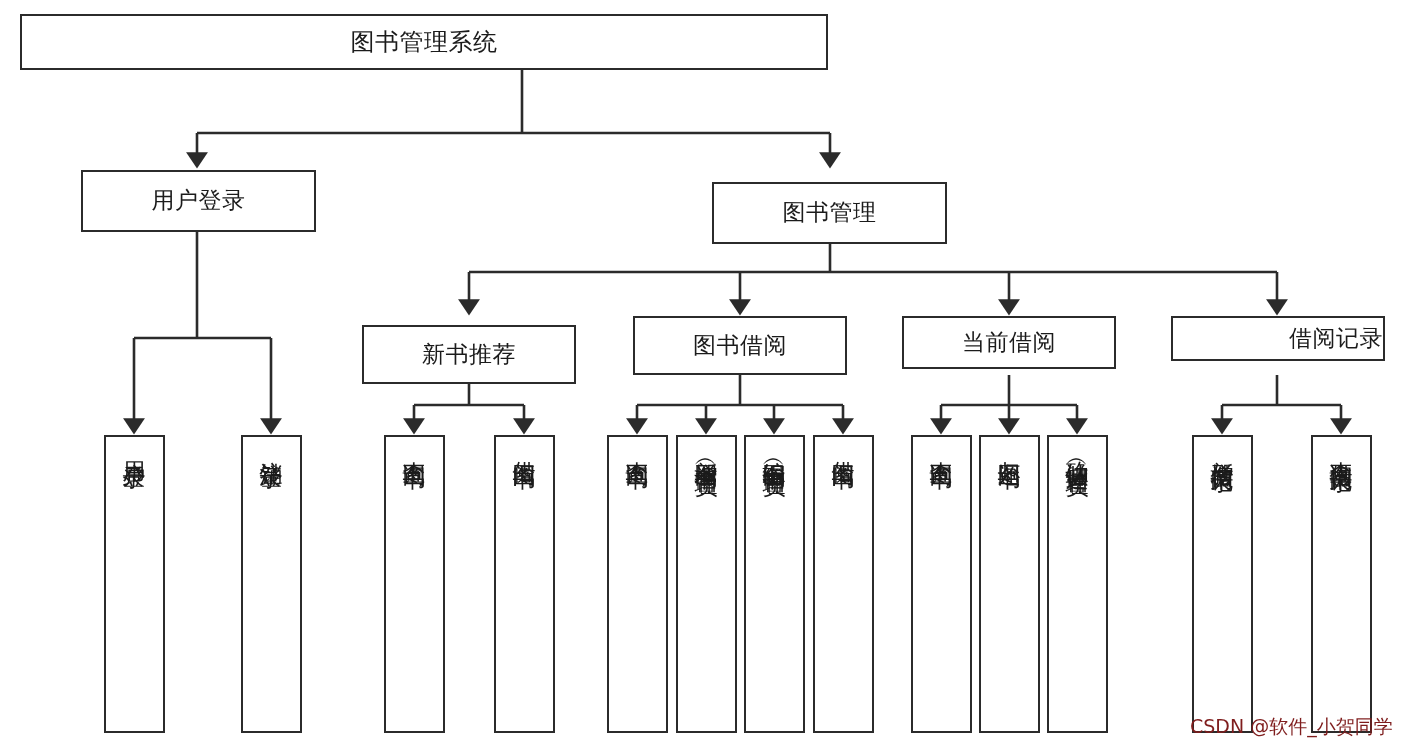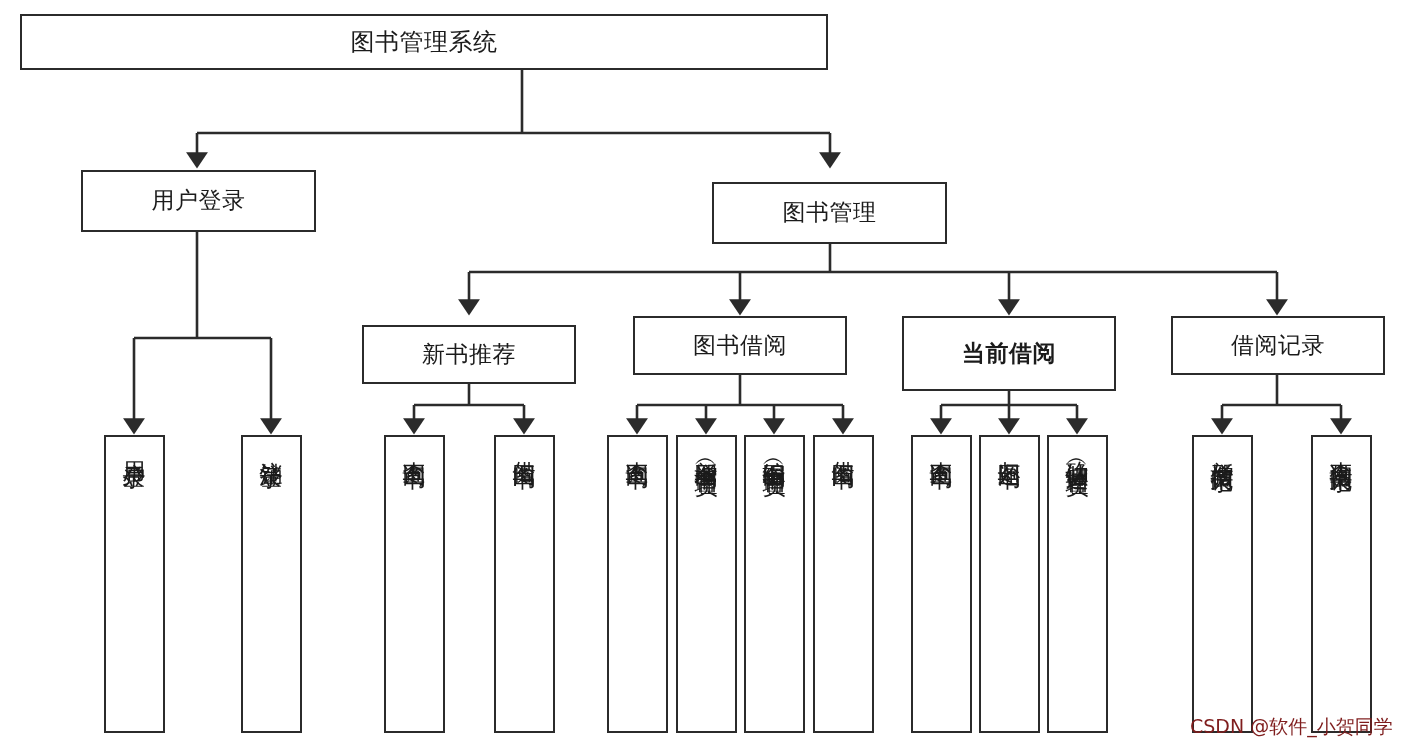--- a/index.html
+++ b/index.html
@@ -142,24 +142,24 @@
   <div class="node horiz" style="left:712px; top:182px; width:235px; height:62px;">
     <span class="node-label">图书管理</span>
   </div>
 
   <div class="node horiz" style="left:362px; top:316px; width:214px; height:59px;margin-top:9px;">
     <span class="node-label">新书推荐</span>
   </div>
   <div class="node horiz" style="left:633px; top:316px; width:214px; height:59px;">
     <span class="node-label">图书借阅</span>
   </div>
-  <div class="node horiz" style="left:902px; top:316px; width:214px; height:75px;font-weight:bold;">
+  <div class="node horiz" style="left:902px; top:316px; width:214px; height:53px;">
     <span class="node-label">当前借阅</span>
   </div>
-  <div class="node horiz" style="left:1171px; top:316px; width:214px; height:59px;">
+  <div class="node horiz" style="left:1171px; top:316px; width:214px; height:45px;justify-content:flex-end;">
     <span class="node-label">借阅记录</span>
   </div>
 
   <div class="node vert" style="left:104px; top:435px; width:61px; height:298px;">
     <span class="node-label">用户登录</span>
   </div>
   <div class="node vert" style="left:241px; top:435px; width:61px; height:298px;">
     <span class="node-label">注销登录</span>
   </div>
 

